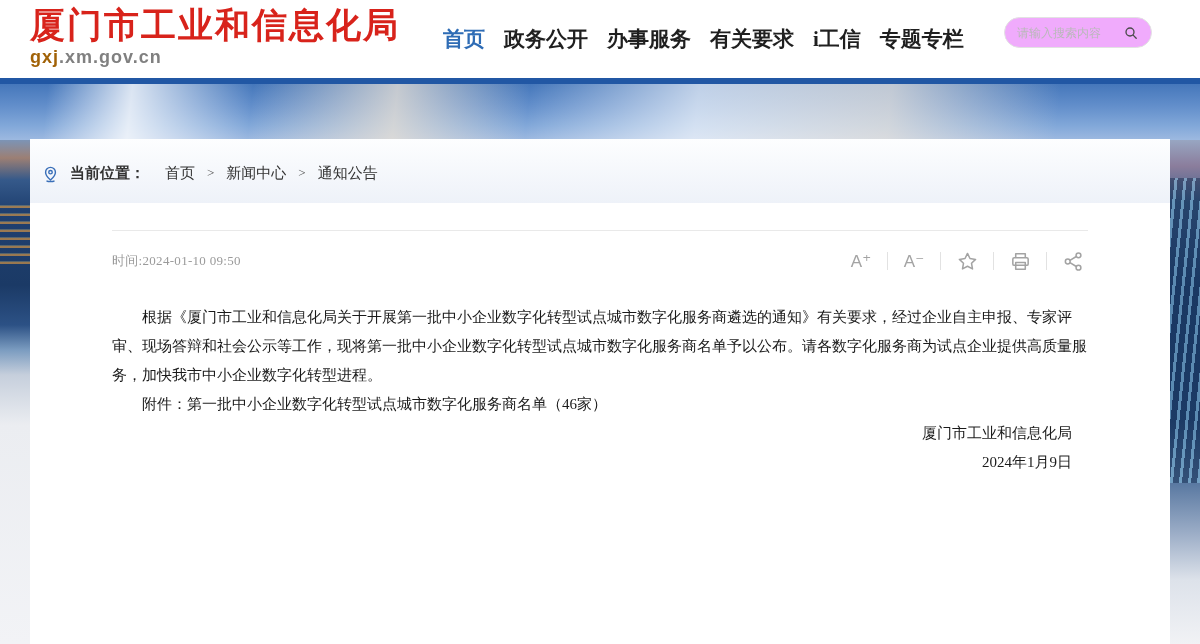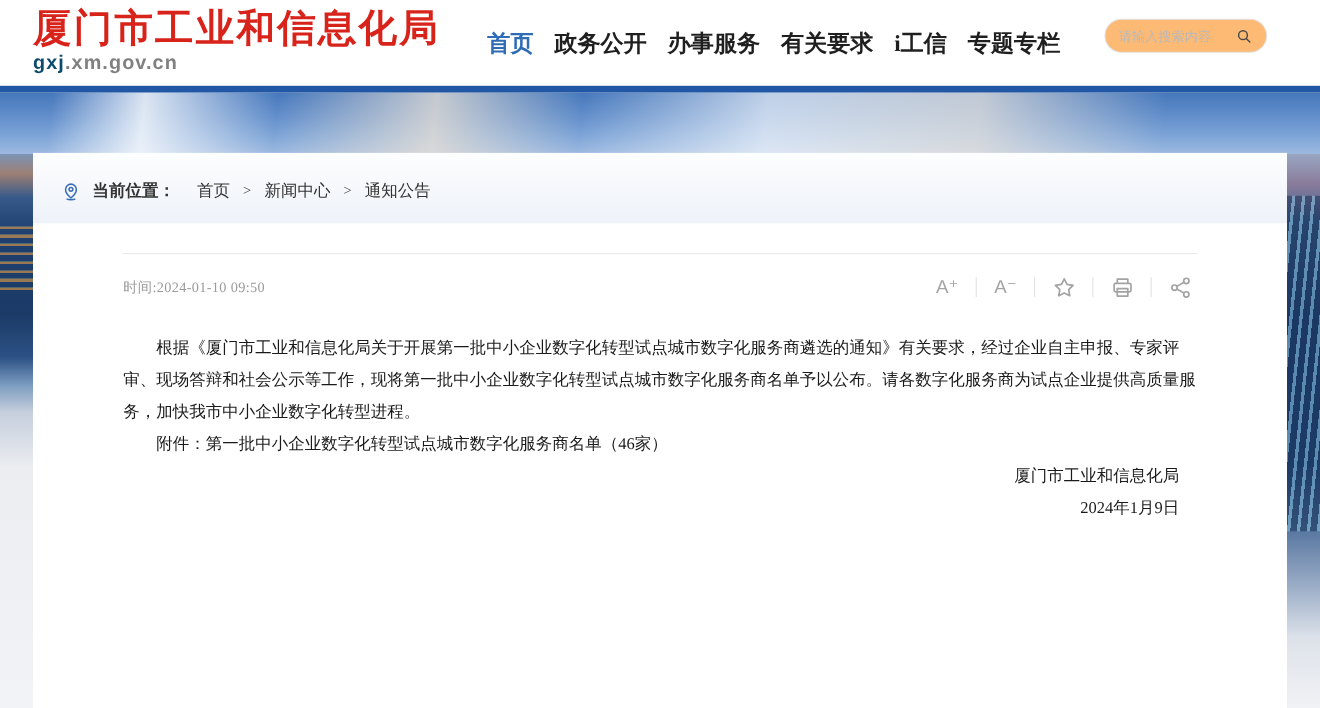--- a/index.html
+++ b/index.html
@@ -6,26 +6,26 @@
   html,body { width:1200px; height:644px; overflow:hidden; background:#f2f3f6;
               font-family:"Liberation Serif","DejaVu Serif",serif; }
   .page { position:relative; width:1200px; height:644px; overflow:hidden; }
 
   
   .site-header { position:absolute; top:0; left:0; width:1200px; height:78px; background:#fff; z-index:5; }
   .logo-block { position:absolute; left:30px; top:6px; }
   .site-name { font-size:35px; font-weight:bold; color:#d8231b; letter-spacing:2px; line-height:40px; }
   .site-domain { font-family:"Liberation Sans","DejaVu Sans",sans-serif; font-size:18px; font-weight:bold;
                  color:#808080; letter-spacing:1px; margin-top:1px; }
-  .site-domain .red { color:#0c4a6e; }
+  .site-domain .red { color:#a16207; }
   .main-nav { position:absolute; left:443px; top:0; height:78px; display:flex; align-items:center; gap:19px; }
   .nav-item { font-size:21px; font-weight:bold; color:#1f1f1f; text-decoration:none; cursor:pointer; white-space:nowrap; }
   .nav-item.active { color:#2e6cb5; }
   .search-box { position:absolute; left:1004px; top:17px; width:148px; height:31px;
-                border:1px solid #e2e2e2; border-radius:16px; background:#fdba74;
+                border:1px solid #e2e2e2; border-radius:16px; background:#f0abfc;
                 display:flex; align-items:center; padding:0 12px; }
   .search-box input { border:none; outline:none; flex:1; min-width:0; font-size:12px;
                       font-family:"Liberation Sans","DejaVu Sans",sans-serif; color:#555; background:transparent; }
   .search-box input::placeholder { color:#b9b9b9; }
   .search-icon { width:16px; height:16px; color:#4a4a4a; flex:0 0 auto; cursor:pointer; display:flex; }
   .header-bar { position:absolute; top:78px; left:0; width:1200px; height:6px; background:#2157a4; z-index:5; }
 
   
   .banner-sky { position:absolute; top:84px; left:0; width:1200px; height:56px; z-index:1;
     background:
@@ -45,21 +45,21 @@
   .bg-right { position:absolute; top:140px; right:0; width:36px; height:504px; z-index:1;
     background-image:
       repeating-linear-gradient(-84deg, rgba(140,200,230,.5) 0 3px, rgba(10,35,70,.45) 3px 9px),
       linear-gradient(180deg, #98a6c2 0px, #8b7d9c 26px, #3f608c 62px, #27497a 150px, #2a4e7e 280px,
         #55759f 340px, #9eafc8 395px, #dde2ea 440px, #f1f2f5 100%);
     background-size:36px 305px, 100% 100%; background-position:0 38px, 0 0; background-repeat:no-repeat; }
 
   
   .crumb-card { position:absolute; top:139px; left:30px; width:1140px; height:68px; z-index:3;
     background:linear-gradient(180deg,#fdfeff,#edf1f8);
-    display:flex; align-items:center; padding-left:25px; }
+    display:flex; align-items:center; padding-left:11px; }
   .pin-icon { width:19px; height:19px; display:flex; margin-right:10px; }
   .crumb-label { font-size:15px; font-weight:bold; color:#333; margin-right:20px; }
   .crumb-link { font-size:15px; color:#333; text-decoration:none; cursor:pointer; }
   .crumb-sep { font-size:13px; color:#555; margin:0 12px; }
 
   
   .main-card { position:absolute; top:203px; left:30px; width:1140px; height:460px; z-index:3;
     background:#fff; padding:0 82px; }
   .article-title { margin-top:60px; text-align:center; font-size:25px; font-weight:bold;
     line-height:40px; color:#0d0d0d; }

